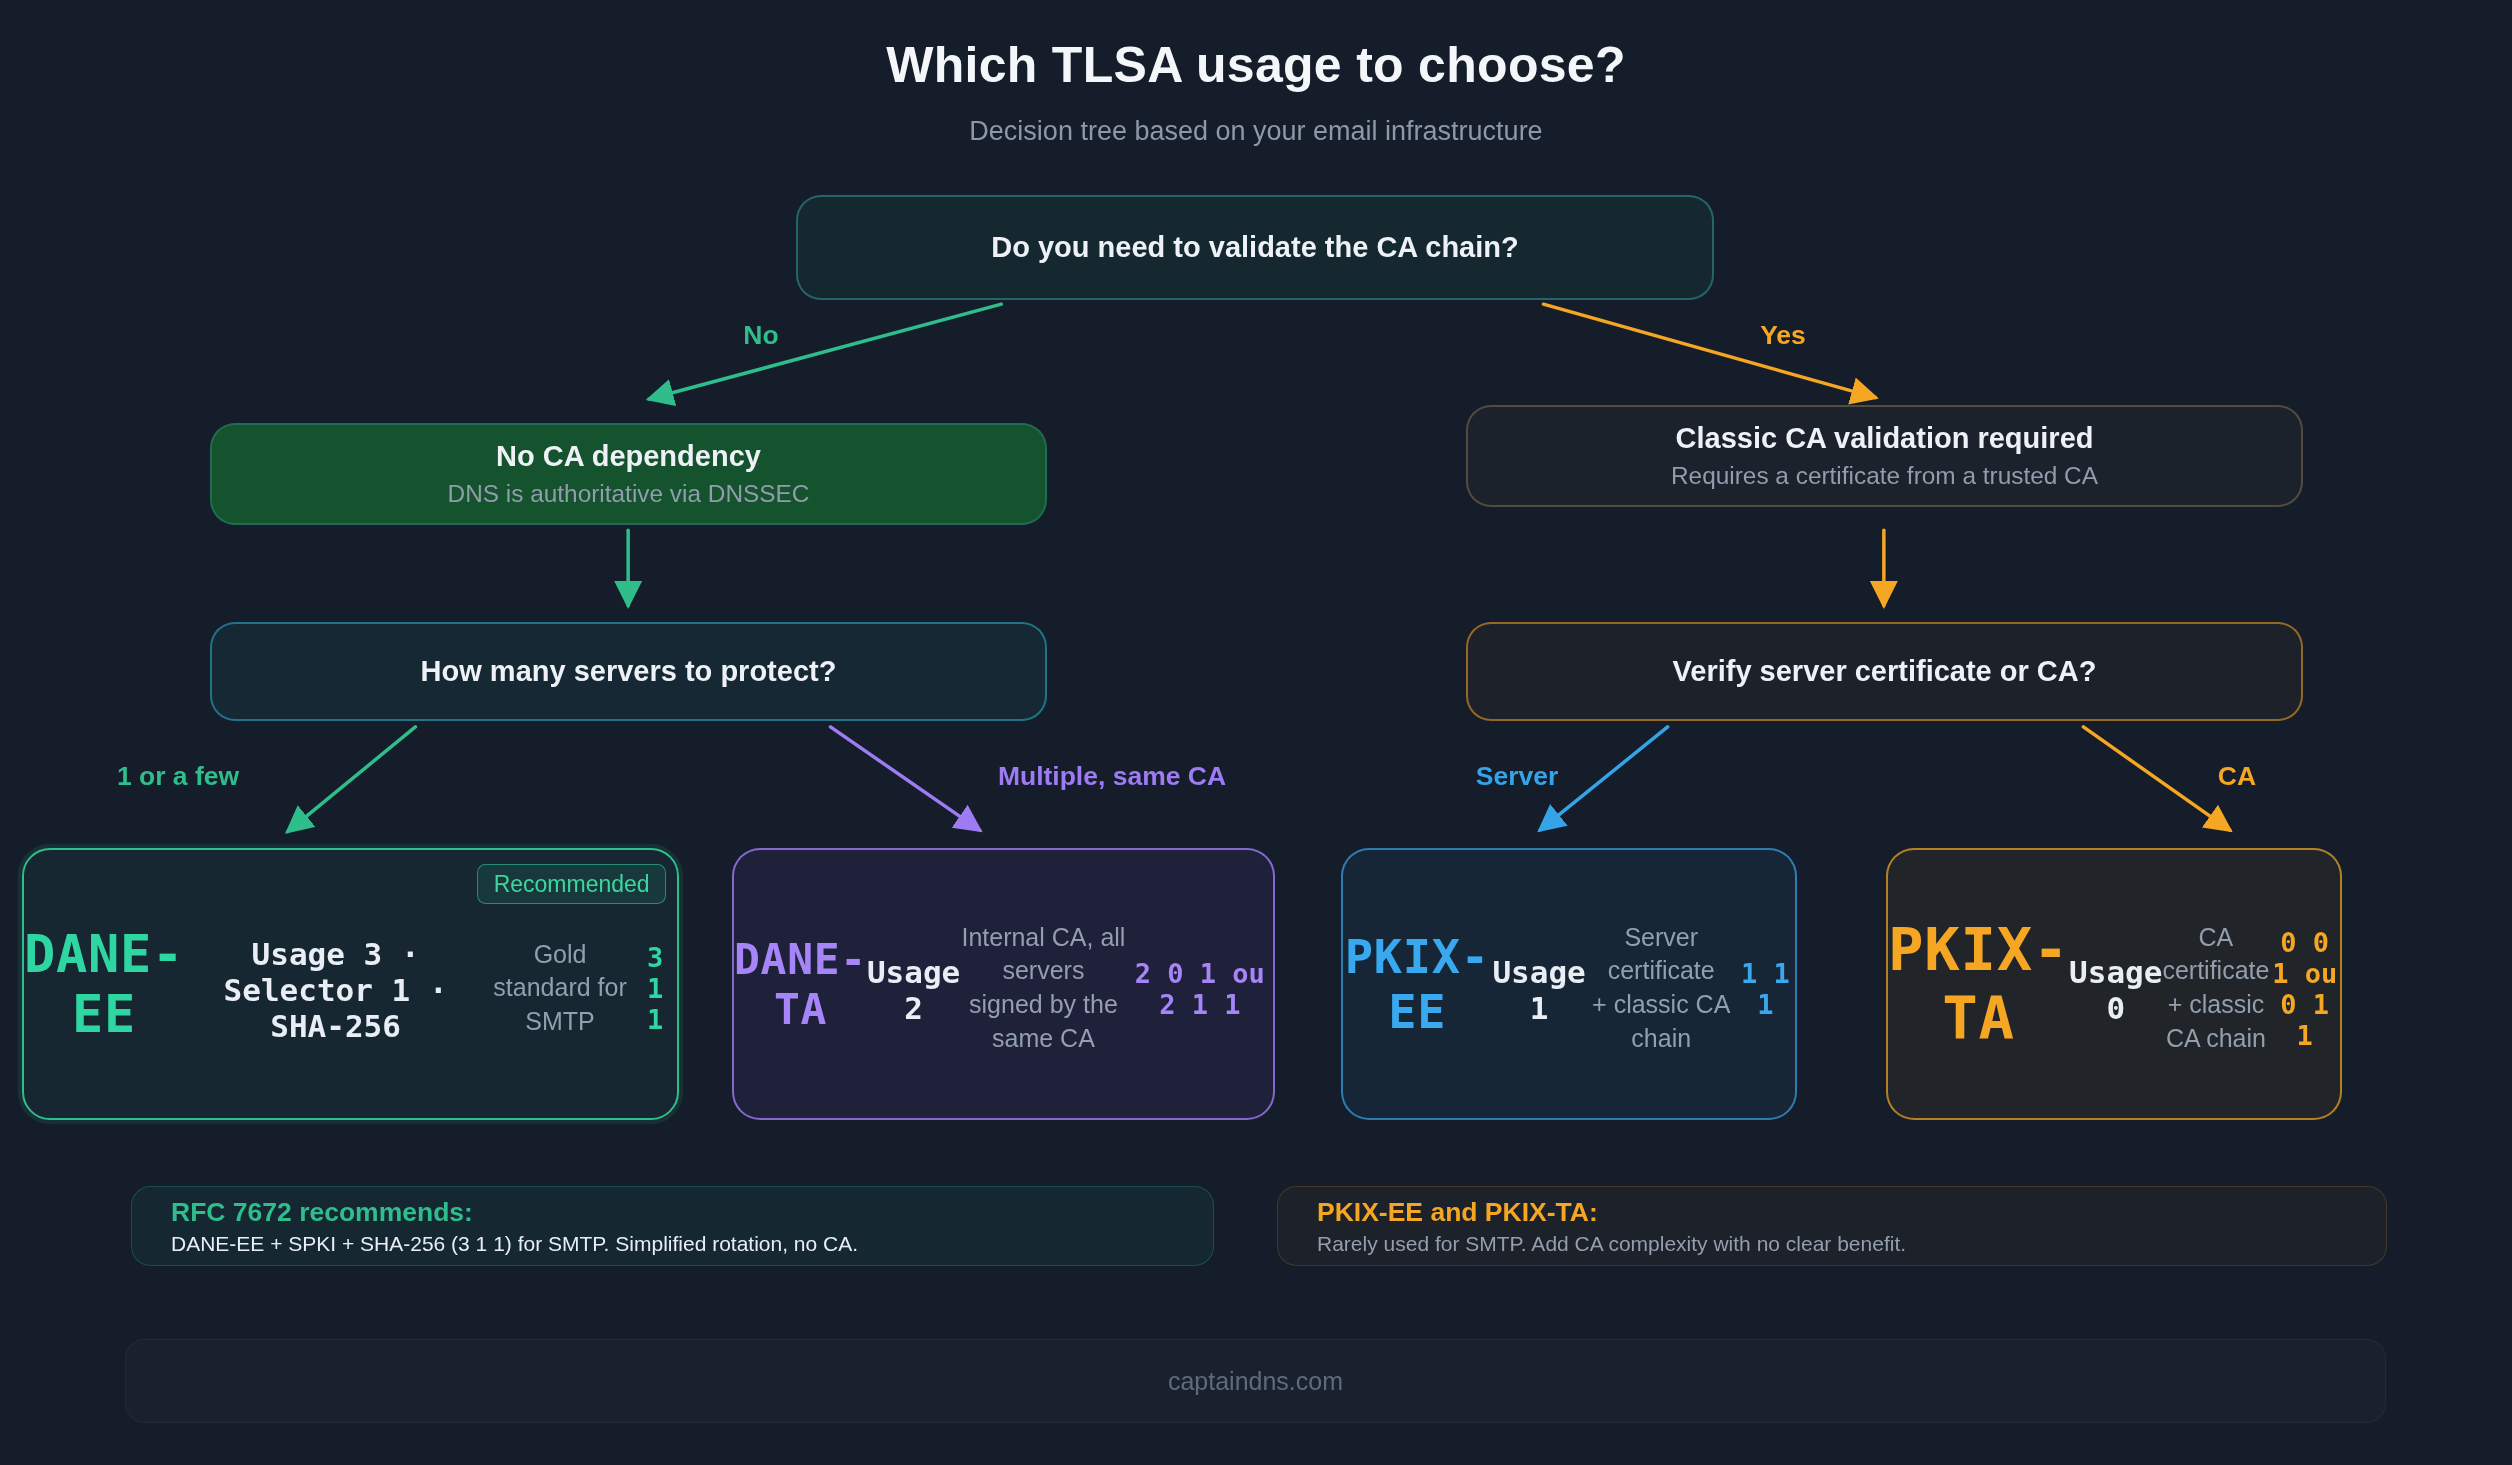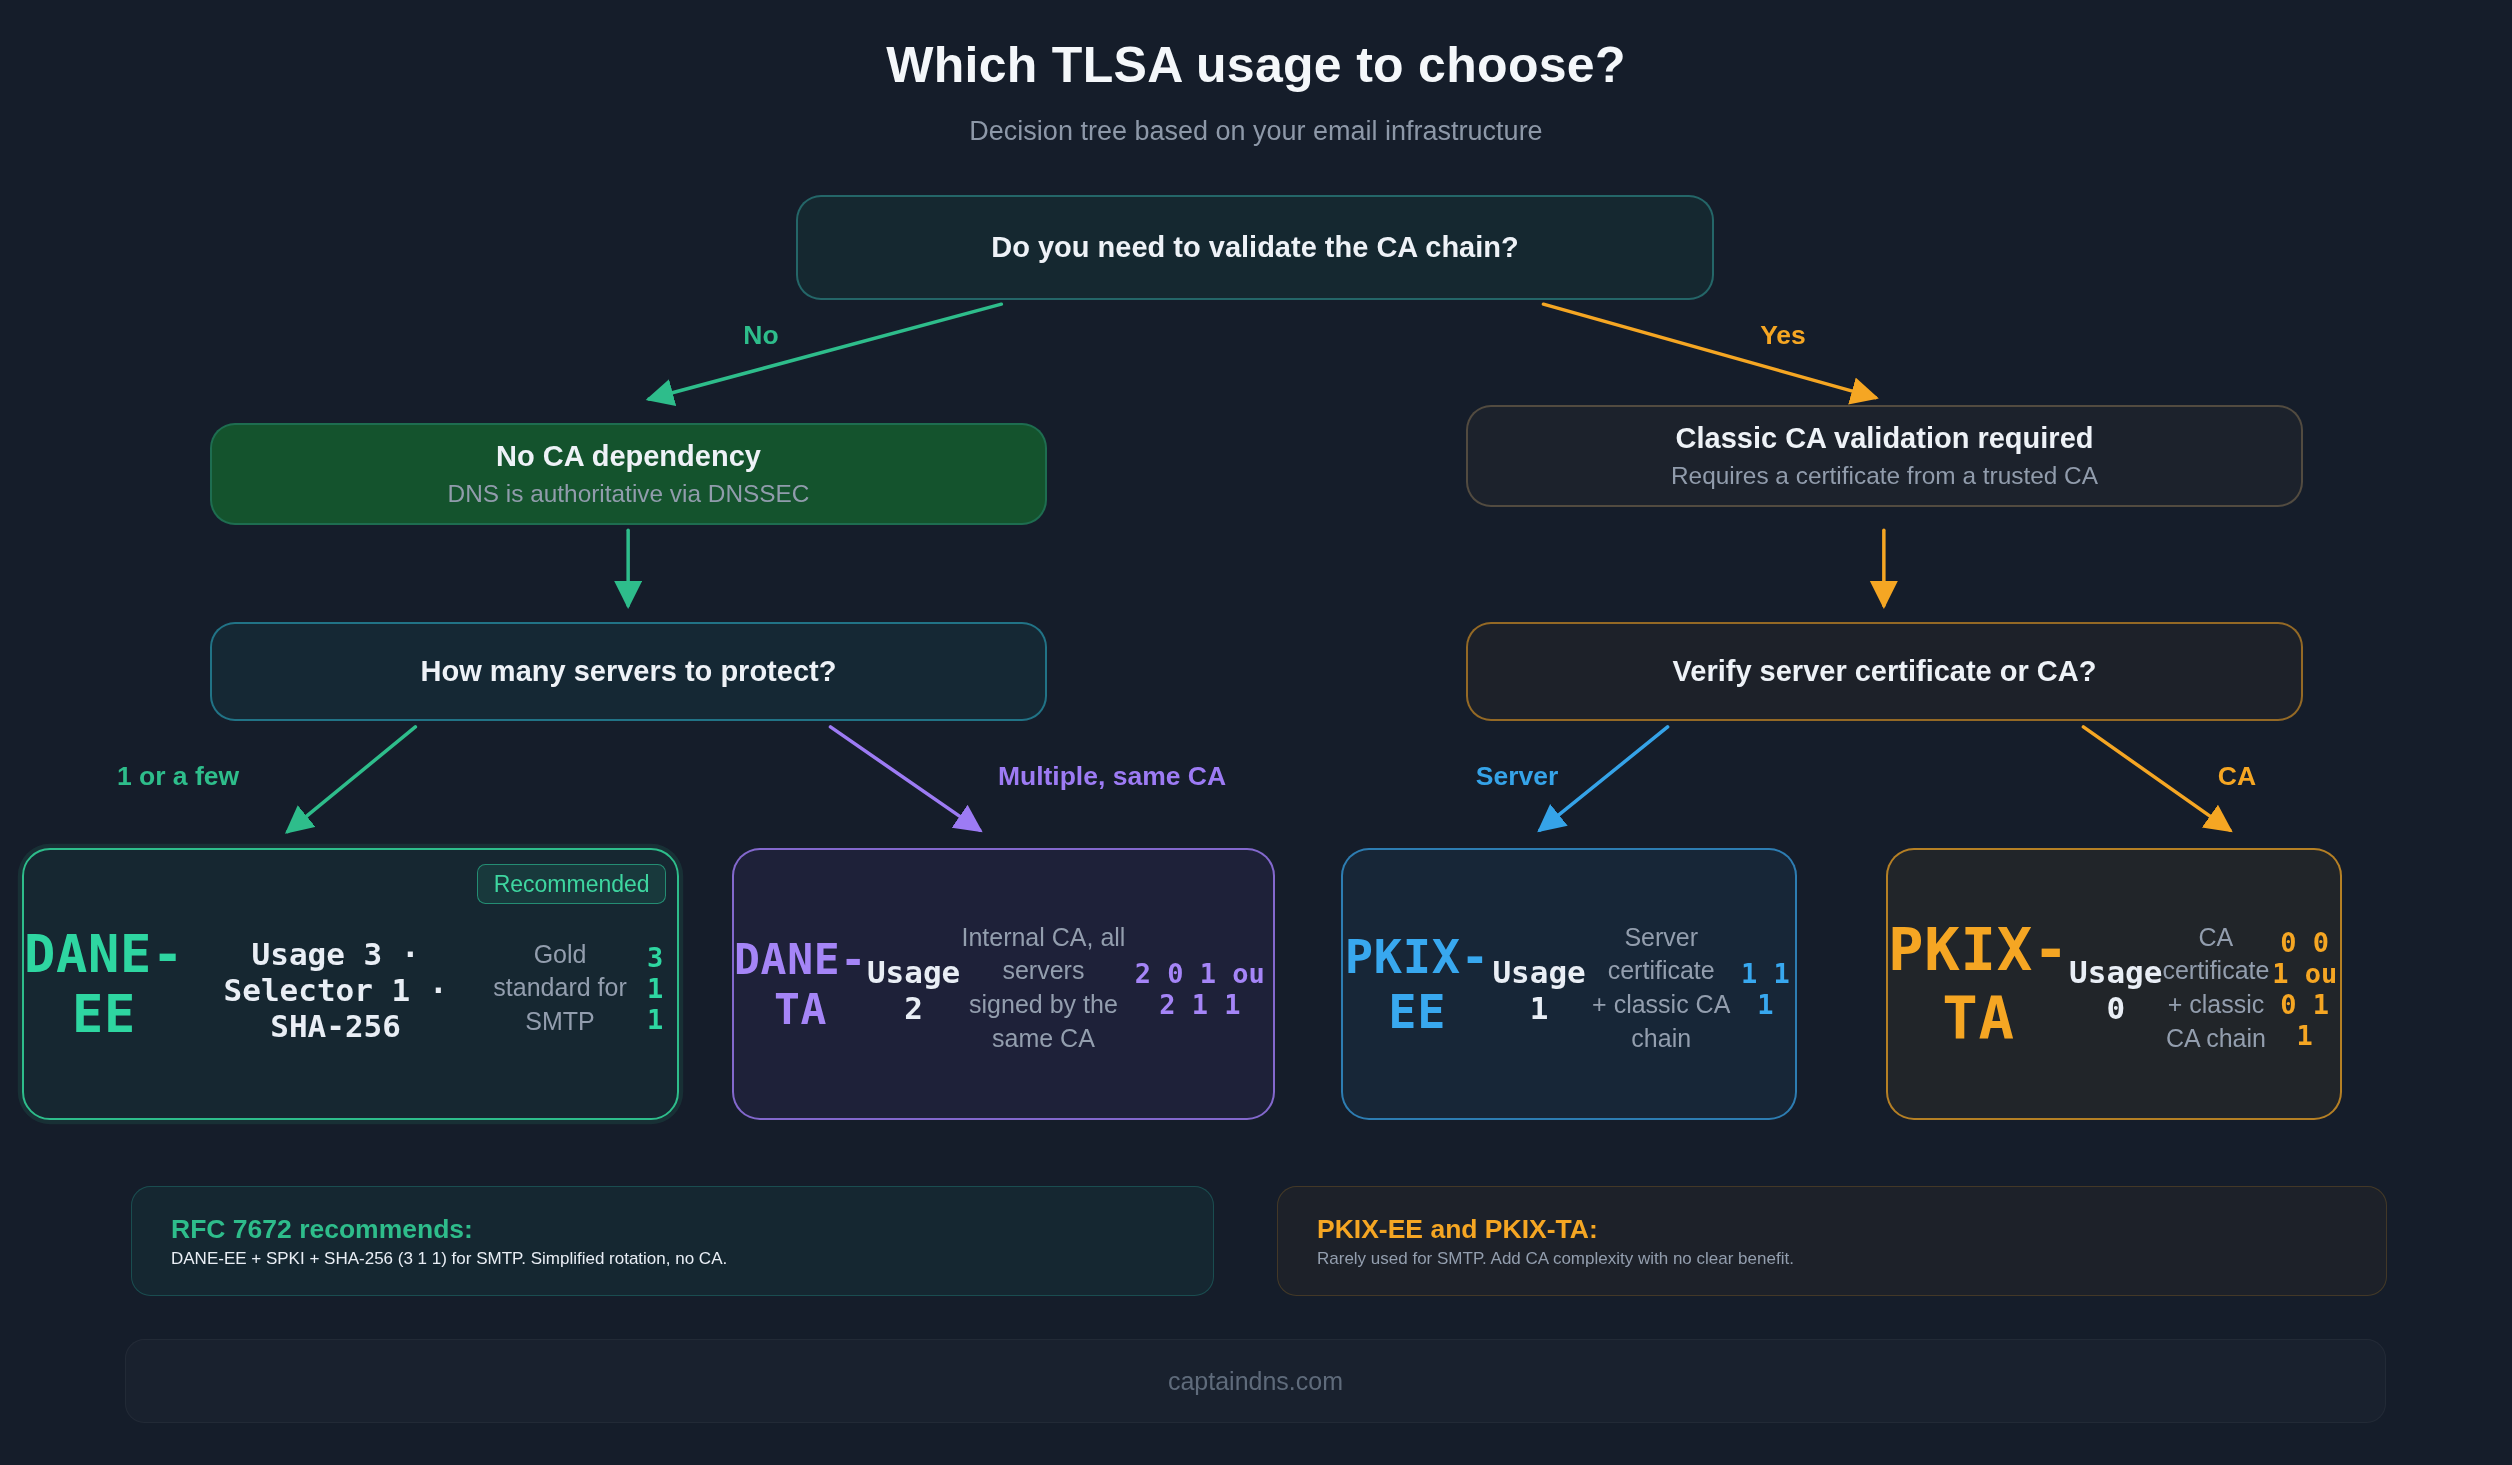--- a/index.html
+++ b/index.html
@@ -115,36 +115,36 @@
 
   .card-pkixta {
     left: 1886px; width: 456px;
     background: rgba(245,166,35,0.06); border: 2.1px solid rgba(245,166,35,0.7);
   }
   .card-pkixta .card-title { font-size: 59px; color: #f5a623; }
   .card-pkixta .card-code { color: #f5a623; }
 
   
   .note {
-    position: absolute; top: 1186px; height: 110px; box-sizing: border-box;
+    position: absolute; top: 1186px; height: 80px; box-sizing: border-box;
     border-radius: 19.5px; padding: 0 39px;
     display: flex; flex-direction: column; justify-content: center;
   }
   .note-left {
     left: 131px; width: 1083px;
     background: rgba(45,212,191,0.055); border: 1.4px solid rgba(45,212,191,0.22);
   }
   .note-right {
     left: 1277px; width: 1110px;
     background: rgba(245,166,35,0.035); border: 1.4px solid rgba(245,166,35,0.18);
   }
   .note-title { font-size: 26.5px; font-weight: 700; }
   .note-left .note-title { color: #2ebd8b; }
   .note-right .note-title { color: #f5a623; }
-  .note-body { font-size: 17px; margin-top: 4px; }
+  .note-body { font-size: 21px; margin-top: 4px; }
   .note-left .note-body { color: #e9eef5; }
   .note-right .note-body { color: #939eae; }
 
   
   .footer {
     position: absolute; left: 125px; top: 1339px; width: 2261px; height: 84px;
     box-sizing: border-box; border-radius: 19.5px;
     background: rgba(255,255,255,0.018); border: 1.4px solid rgba(255,255,255,0.045);
     display: flex; align-items: center; justify-content: center;
     font-size: 25px; color: #5f6b7b;

